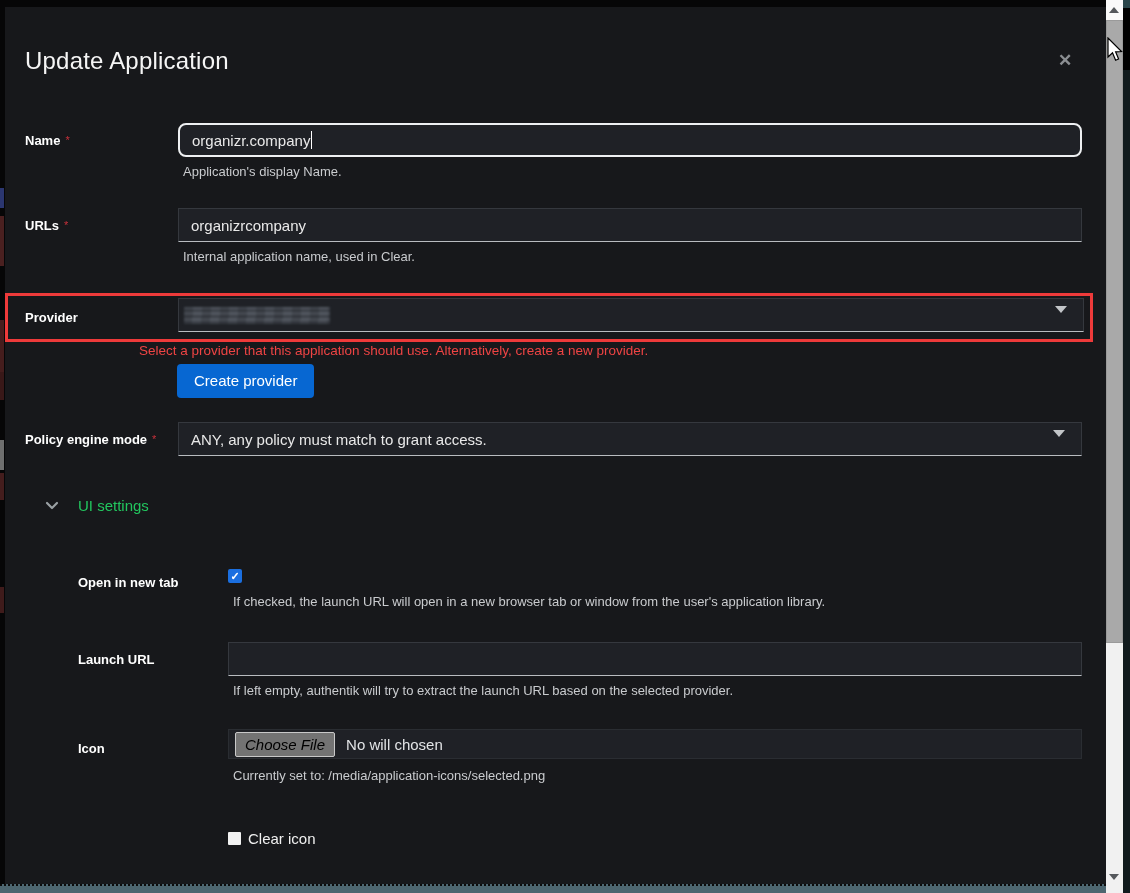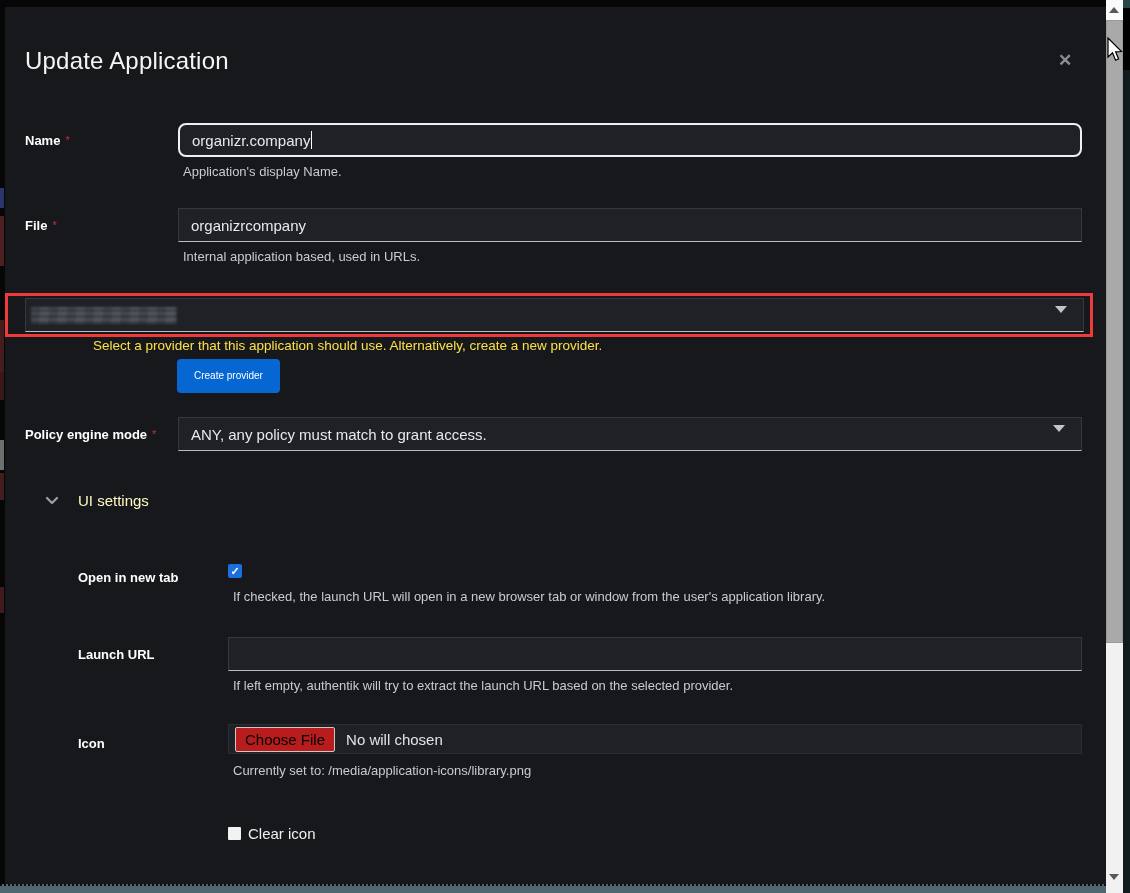--- a/index.html
+++ b/index.html
@@ -53,39 +53,39 @@
   .helper { font-size:13px; line-height:14px; color:#c9cbce; margin:8px 0 0 5px; }
   .mb-name { margin-top:47px; }
   .blk-name, .blk-slug { margin-bottom:29px; }
   .blk-group { margin-bottom:25px; }
   .provider-box { border:3px solid #ee3a3a; margin:0 -11px 0 -20px; padding:2px 6px 2px 17px; }
   .provider-box .label-cell { line-height:38px; }
   .redacted { width:146px; height:17px; border-radius:1px;
     background:repeating-linear-gradient(93deg,#53565b 0 9px,#63666b 9px 18px),
                repeating-linear-gradient(0deg,#4e5156 0 3px,#6a6d72 3px 6px);
     background-blend-mode:overlay; filter:blur(1.2px); margin-left:-7px; }
-  .provider-helper { margin:2px 0 0 68px; font-size:13.5px; line-height:14px; color:#fde047; }
+  .provider-helper { margin:2px 0 0 114px; font-size:13.5px; line-height:14px; color:#ef4444; }
   .primary-btn { display:inline-block; margin:6px 0 0 152px; background:#0767d2; color:#fff;
-    font-size:10px; line-height:18px; padding:8px 17px; border:none; border-radius:4px;
+    font-size:15px; line-height:18px; padding:8px 17px; border:none; border-radius:4px;
     font-family:"Liberation Sans", sans-serif; cursor:pointer; }
   .blk-provider { margin-bottom:24px; }
   .blk-policy { margin-bottom:38px; }
   .ui-header { display:flex; align-items:center; gap:19px; padding-left:20px; height:20px; margin-bottom:53px; }
-  .ui-header-label { font-size:15px; color:#fef9c3; }
+  .ui-header-label { font-size:15px; color:#22c55e; }
   .chev { display:inline-flex; }
   .blk-launch { margin-bottom:31px; }
   .checkbox-checked { width:14px; height:14px; background:#1b6fe0; border-radius:2px; margin-top:1px;
     display:flex; align-items:center; justify-content:center;
     color:#fff; font-size:11px; font-weight:bold; line-height:14px; }
   .blk-newtab { margin-bottom:33px; }
   .newtab-helper { margin-top:12px; }
   .file-bar { width:100%; height:30px; background:#1f2126; border:1px solid #2a2d32;
     display:flex; align-items:center; padding:0 6px; }
-  .file-btn { background:#b91c1c; color:#000; font-size:15px; line-height:17px; padding:3px 9px;
-    border:1px solid #c9c9c9; border-radius:2px; font-family:"Liberation Sans", sans-serif; cursor:pointer; }
+  .file-btn { background:#737373; color:#000; font-size:15px; line-height:17px; padding:3px 9px;
+    border:1px solid #c9c9c9; border-radius:2px; font-family:"Liberation Sans", sans-serif; cursor:pointer;font-style:italic; }
   .file-status { margin-left:11px; font-size:15px; color:#e2e4e6; }
   .icon-helper { margin-top:10px; }
   .blk-icon { margin-bottom:46px; }
   .checkbox-unchecked { width:13px; height:13px; background:#f2f2f2; border-radius:1px; margin-top:3px; }
   .clear-row { display:flex; align-items:flex-start; gap:7px; margin-left:203px; }
   .clear-label { font-size:15px; color:#f0f0f0; line-height:19px; }
   .label-cell.chk .field-label, .label-cell.sub .field-label { display:inline-block; }
 </style>
 </head>
 <body>
@@ -104,34 +104,37 @@
         <div class="text-input focused">
           <span>organizr.company</span>
             <span class="text-cursor"></span>
         </div>
         <div class="helper">Application's display Name.</div>
       </div>
     </div>
 
     <div class="row blk-slug">
       <div class="label-cell">
-        <span class="field-label">File</span><span class="req">*</span>
+        <span class="field-label">URLs</span><span class="req">*</span>
       </div>
       <div class="control-cell">
         <div class="text-input">
           <span>organizrcompany</span>
         </div>
-        <div class="helper">Internal application based, used in URLs.</div>
+        <div class="helper">Internal application name, used in Clear.</div>
       </div>
     </div>
 
 
     <div class="blk-provider">
       <div class="provider-box">
         <div class="row">
+          <div class="label-cell">
+            <span class="field-label">Provider</span>
+          </div>
           <div class="control-cell">
             <div class="select-input">
               <span class="redacted"></span>
               <span class="caret-wrap"><span class="caret-down"></span></span>
             </div>
           </div>
         </div>
       </div>
       <div class="provider-helper">Select a provider that this application should use. Alternatively, create a new provider.</div>
       <button class="primary-btn">Create provider</button>
@@ -184,21 +187,21 @@
 
     <div class="row blk-icon">
       <div class="label-cell sub chk" style="padding-top:11px;">
         <span class="field-label">Icon</span>
       </div>
       <div class="control-cell">
         <div class="file-bar">
           <button class="file-btn">Choose File</button>
           <span class="file-status">No will chosen</span>
         </div>
-        <div class="helper icon-helper">Currently set to: /media/application-icons/library.png</div>
+        <div class="helper icon-helper">Currently set to: /media/application-icons/selected.png</div>
       </div>
     </div>
 
     <div class="clear-row">
       <div class="checkbox-unchecked"></div>
       <span class="clear-label">Clear icon</span>
     </div>
   </div>
 
   <div class="edge-top"></div>

